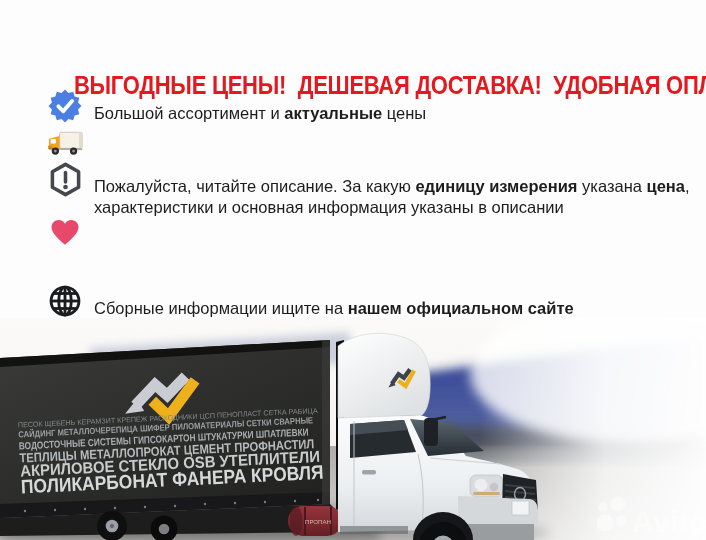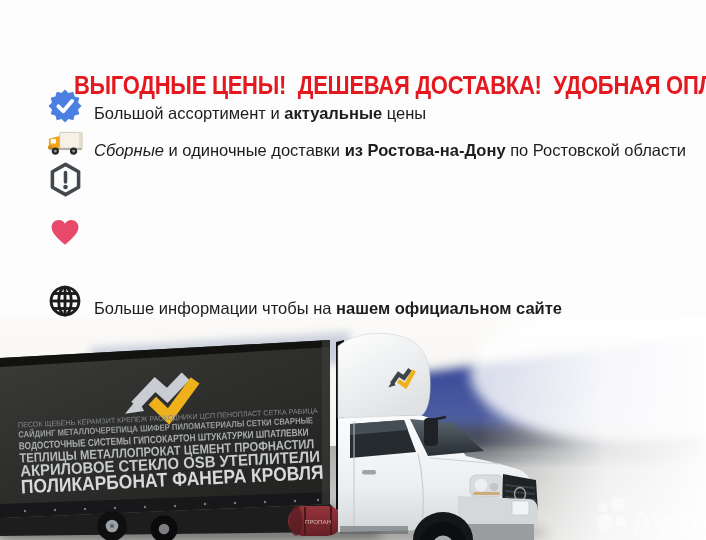--- a/index.html
+++ b/index.html
@@ -62,31 +62,32 @@
         <path d="M3,10 L13,7.5 L13,19.5 L3,19.5 Z" fill="currentColor"></path>
         <rect x="4.6" y="10.3" width="5" height="4.2" rx="0.8" fill="#fdfdfd"></rect>
         <rect x="2.2" y="16.5" width="4" height="3" fill="#d88f12"></rect>
         <rect x="3" y="19" width="31" height="1.6" fill="#6b6153" opacity="0.5"></rect>
         <circle cx="9" cy="21.5" r="3.4" fill="#2a2a2a"></circle>
           <circle cx="9" cy="21.5" r="1.3" fill="#9a9a9a"></circle>
         <circle cx="26" cy="21.5" r="3.4" fill="#2a2a2a"></circle>
           <circle cx="26" cy="21.5" r="1.3" fill="#9a9a9a"></circle>
       </svg>
     </span>
-    <p class="btext"><span class="i">Сборные</span><span> и одиночные доставки </span><span class="b">из Ростова-на-Дону</span><span> по Ростовской области</span></p>
   </div>
 
   <div class="bullet" style="top:160px">
     <span class="bicon c-dark">
       <svg width="37" height="37" viewBox="0 0 24 24">
         <polygon points="12,2.2 20.5,7 20.5,17 12,21.8 3.5,17 3.5,7" fill="none" stroke="currentColor" stroke-width="2.3" stroke-linejoin="round"></polygon>
         <line x1="12" y1="7.4" x2="12" y2="13.6" stroke="currentColor" stroke-width="2.3" stroke-linecap="round"></line>
         <circle cx="12" cy="16.9" r="1.5" fill="currentColor"></circle>
       </svg>
     </span>
+    <p class="btext"><span>Пожалуйста, читайте описание. За какую </span><span class="b">единицу измерения</span><span> указана </span><span class="b">цена</span><span>,
+характеристики и основная информация указаны в описании</span></p>
   </div>
 
   <div class="bullet" style="top:213px">
     <span class="bicon c-heart">
       <svg width="36" height="34" viewBox="0 0 24 24">
         <path d="M12,21 C7,16.5 2.5,13 2.5,8.5 C2.5,5.5 5,3.5 7.6,3.5 C9.6,3.5 11.2,4.7 12,6.2 C12.8,4.7 14.4,3.5 16.4,3.5 C19,3.5 21.5,5.5 21.5,8.5 C21.5,13 17,16.5 12,21 Z" fill="currentColor"></path>
       </svg>
     </span>
   </div>
 
@@ -95,21 +96,21 @@
     <span class="bicon c-black">
       <svg width="36" height="36" viewBox="0 0 24 24" fill="none" stroke="currentColor" stroke-width="1.9">
         <circle cx="12" cy="12" r="9.3"></circle>
         <ellipse cx="12" cy="12" rx="4.2" ry="9.3"></ellipse>
         <line x1="2.7" y1="12" x2="21.3" y2="12"></line>
         <line x1="4.4" y1="7" x2="19.6" y2="7"></line>
         <line x1="4.4" y1="17" x2="19.6" y2="17"></line>
         <line x1="12" y1="2.7" x2="12" y2="21.3"></line>
       </svg>
     </span>
-    <p class="btext"><span>Больше информации чтобы на </span><span class="b">нашем официальном сайте</span></p>
+    <p class="btext"><span>Сборные информации ищите на </span><span class="b">нашем официальном сайте</span></p>
   </div>
 
   <div class="photo">
     <svg width="706" height="222" viewBox="0 0 706 222">
       <defs>
         <linearGradient id="sky" x1="0" y1="0" x2="0" y2="1">
           <stop offset="0" stop-color="#fbfaf8"></stop>
             <stop offset="1" stop-color="#efeeec"></stop>
         </linearGradient>
         <linearGradient id="bld" x1="0" y1="0" x2="0" y2="1">

